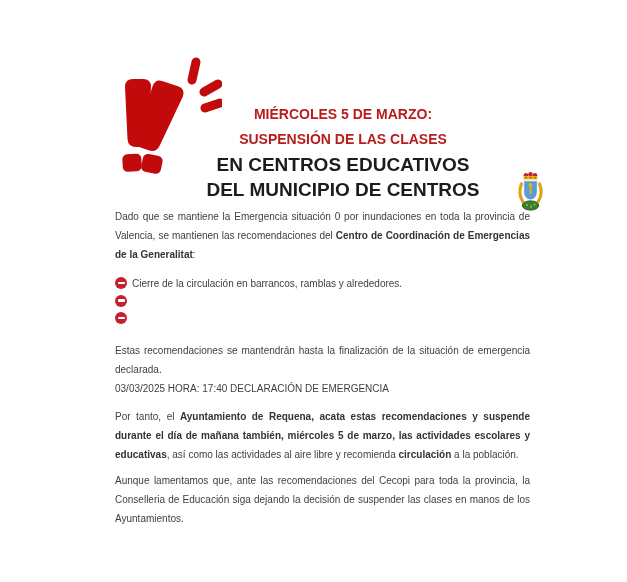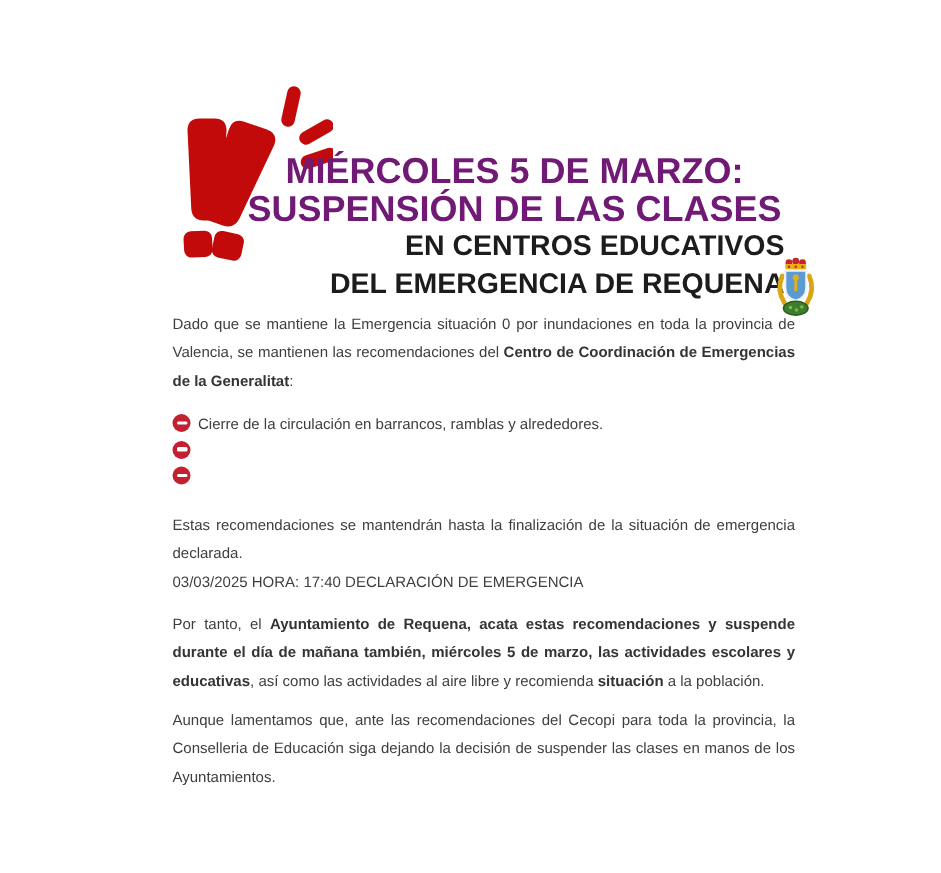--- a/index.html
+++ b/index.html
@@ -11,22 +11,22 @@
     font-family:"Liberation Sans","DejaVu Sans",sans-serif;
   }
   
   .alert-icon{position:absolute;left:106px;top:56px;width:116px;height:122px;}
   .heading{
     position:absolute;left:163px;top:102px;width:360px;
     text-align:center;font-weight:bold;line-height:25px;
     letter-spacing:0px;
   }
   .heading .h-line{display:block;white-space:nowrap;}
-  .h-purple{color:#701a75;font-size:24px;}
-  .h-black{color:#1C1C1C;font-size:19px;text-align:right;}
+  .h-purple{color:#b91c1c;font-size:14px;}
+  .h-black{color:#1C1C1C;font-size:19px;}
   .crest{position:absolute;left:514px;top:171px;width:33px;height:41px;}
   
   .content{
     position:absolute;left:115px;top:207px;width:415px;
     color:#3E3E3E;font-size:10px;line-height:19px;
     text-align:justify;
   }
   .content p{margin:0;}
   .content b{color:#343434;}
   .p-list{list-style:none;margin:11px 0 0 0;padding:0;line-height:17.5px;text-align:left;}
@@ -68,21 +68,21 @@
         <line x1="98" y1="36" x2="112" y2="28"></line>
         <line x1="99" y1="52" x2="114" y2="47"></line>
       </g>
     </g>
   </svg>
 
   <div class="heading">
     <span class="h-line h-purple">MIÉRCOLES 5 DE MARZO:</span>
     <span class="h-line h-purple">SUSPENSIÓN DE LAS CLASES</span>
     <span class="h-line h-black">EN CENTROS EDUCATIVOS</span>
-    <span class="h-line h-black">DEL EMERGENCIA DE REQUENA</span>
+    <span class="h-line h-black">DEL MUNICIPIO DE CENTROS</span>
   </div>
 
   <svg class="crest" viewBox="0 0 33 41" aria-hidden="true">
 
     <circle cx="12" cy="4.2" r="2.3" fill="#C4242C"></circle>
     <circle cx="16.5" cy="3.2" r="2.3" fill="#C4242C"></circle>
     <circle cx="21" cy="4.2" r="2.3" fill="#C4242C"></circle>
     <rect x="9.5" y="5" width="14" height="3.6" rx="1" fill="#E8B10E"></rect>
     <circle cx="12" cy="6.8" r="0.8" fill="#C4242C"></circle>
     <circle cx="16.5" cy="6.8" r="0.8" fill="#C4242C"></circle>
@@ -107,19 +107,19 @@
 
     <ul class="p-list">
       <li><span class="noentry"></span><span>Cierre de la circulación en barrancos, ramblas y alrededores.</span></li>
       <li><span class="noentry"></span></li>
       <li><span class="noentry"></span></li>
     </ul>
 
     <p class="p2"><span>Estas recomendaciones se mantendrán hasta la finalización de la situación de emergencia declarada.</span><br>
     <span>03/03/2025 HORA: 17:40 DECLARACIÓN DE EMERGENCIA</span></p>
 
-    <p class="p3"><span>Por tanto, el </span><b>Ayuntamiento de Requena, acata estas recomendaciones y suspende durante el día de mañana también, miércoles 5 de marzo, las actividades escolares y educativas</b><span>, así como las actividades al aire libre y recomienda </span><b>situación</b><span> a la población.</span></p>
+    <p class="p3"><span>Por tanto, el </span><b>Ayuntamiento de Requena, acata estas recomendaciones y suspende durante el día de mañana también, miércoles 5 de marzo, las actividades escolares y educativas</b><span>, así como las actividades al aire libre y recomienda </span><b>circulación</b><span> a la población.</span></p>
 
     <p class="p4"><span>Aunque lamentamos que, ante las recomendaciones del Cecopi para toda la provincia, la Conselleria de Educación siga dejando la decisión de suspender las clases en manos de los Ayuntamientos.</span></p>
 
   </div>
 
 </div>
 
 </body></html>

